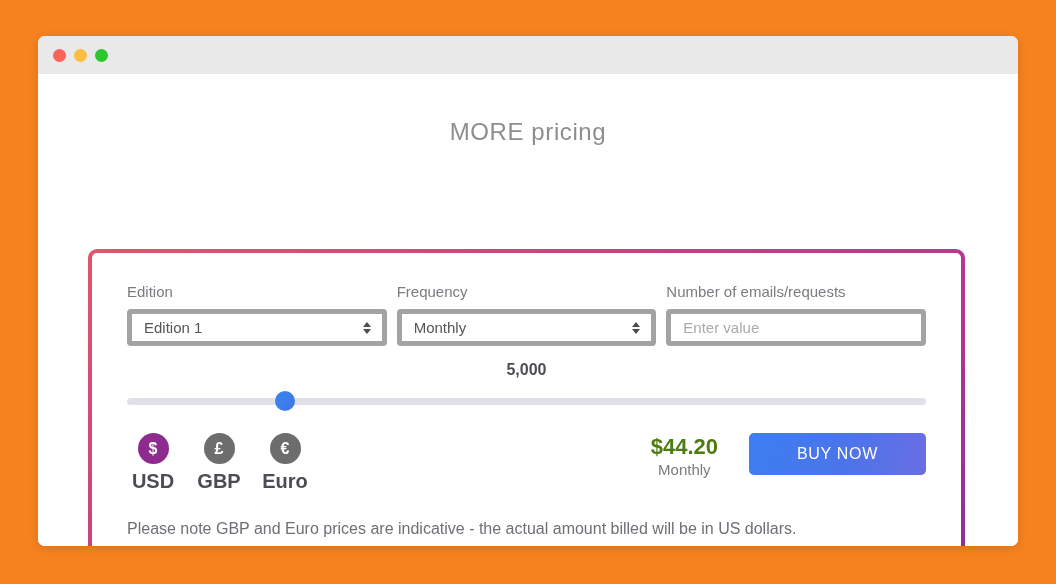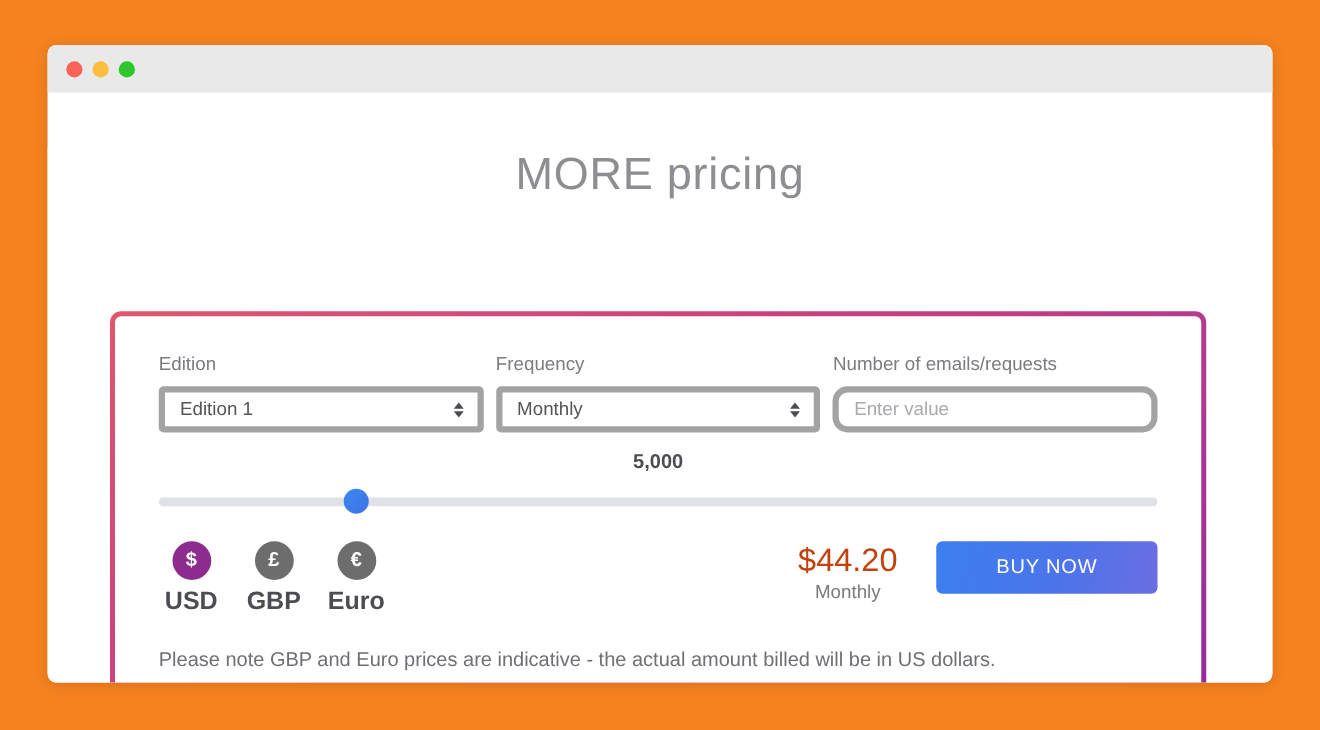--- a/index.html
+++ b/index.html
@@ -50,21 +50,21 @@
 
   .content {
     height: 472px;
     background: #fff;
     position: relative;
   }
 
   
   .page-title {
     text-align: center;
-    font-size: 36px;
+    font-size: 24px;
     font-weight: 300;
     color: #8d8d92;
     letter-spacing: 0.6px;
     margin-top: 44px;
   }
 
   
   .panel-wrap {
     position: absolute;
     left: 50px;
@@ -105,21 +105,21 @@
     height: 37px;
     border: 5px solid #a3a3a3;
     border-radius: 4px;
     background: #fff;
     display: flex;
     align-items: center;
     padding: 0 12px;
     font-size: 15px;
     color: #55555a;
   }
-  .control.placeholder { color: #a9a9ae; border-radius: 12px; }
+  .control.placeholder { color: #a9a9ae; }
 
   .select-arrows {
     position: absolute;
     right: 11px;
     top: 50%;
     transform: translateY(-50%);
     display: flex;
     flex-direction: column;
     gap: 2px;
     line-height: 0;
@@ -201,23 +201,23 @@
   }
 
   .spacer { flex: 1; }
 
   .price-block {
     text-align: center;
     margin-right: 31px;
     padding-top: 2px;
   }
   .price {
-    font-size: 26px;
-    font-weight: 400;
-    color: #c2410c;
+    font-size: 22px;
+    font-weight: 700;
+    color: #4d7c0f;
     line-height: 1.05;
   }
   .price-period {
     font-size: 15px;
     color: #7b7b80;
     margin-top: 3px;
   }
 
   .buy-button {
     width: 177px;

